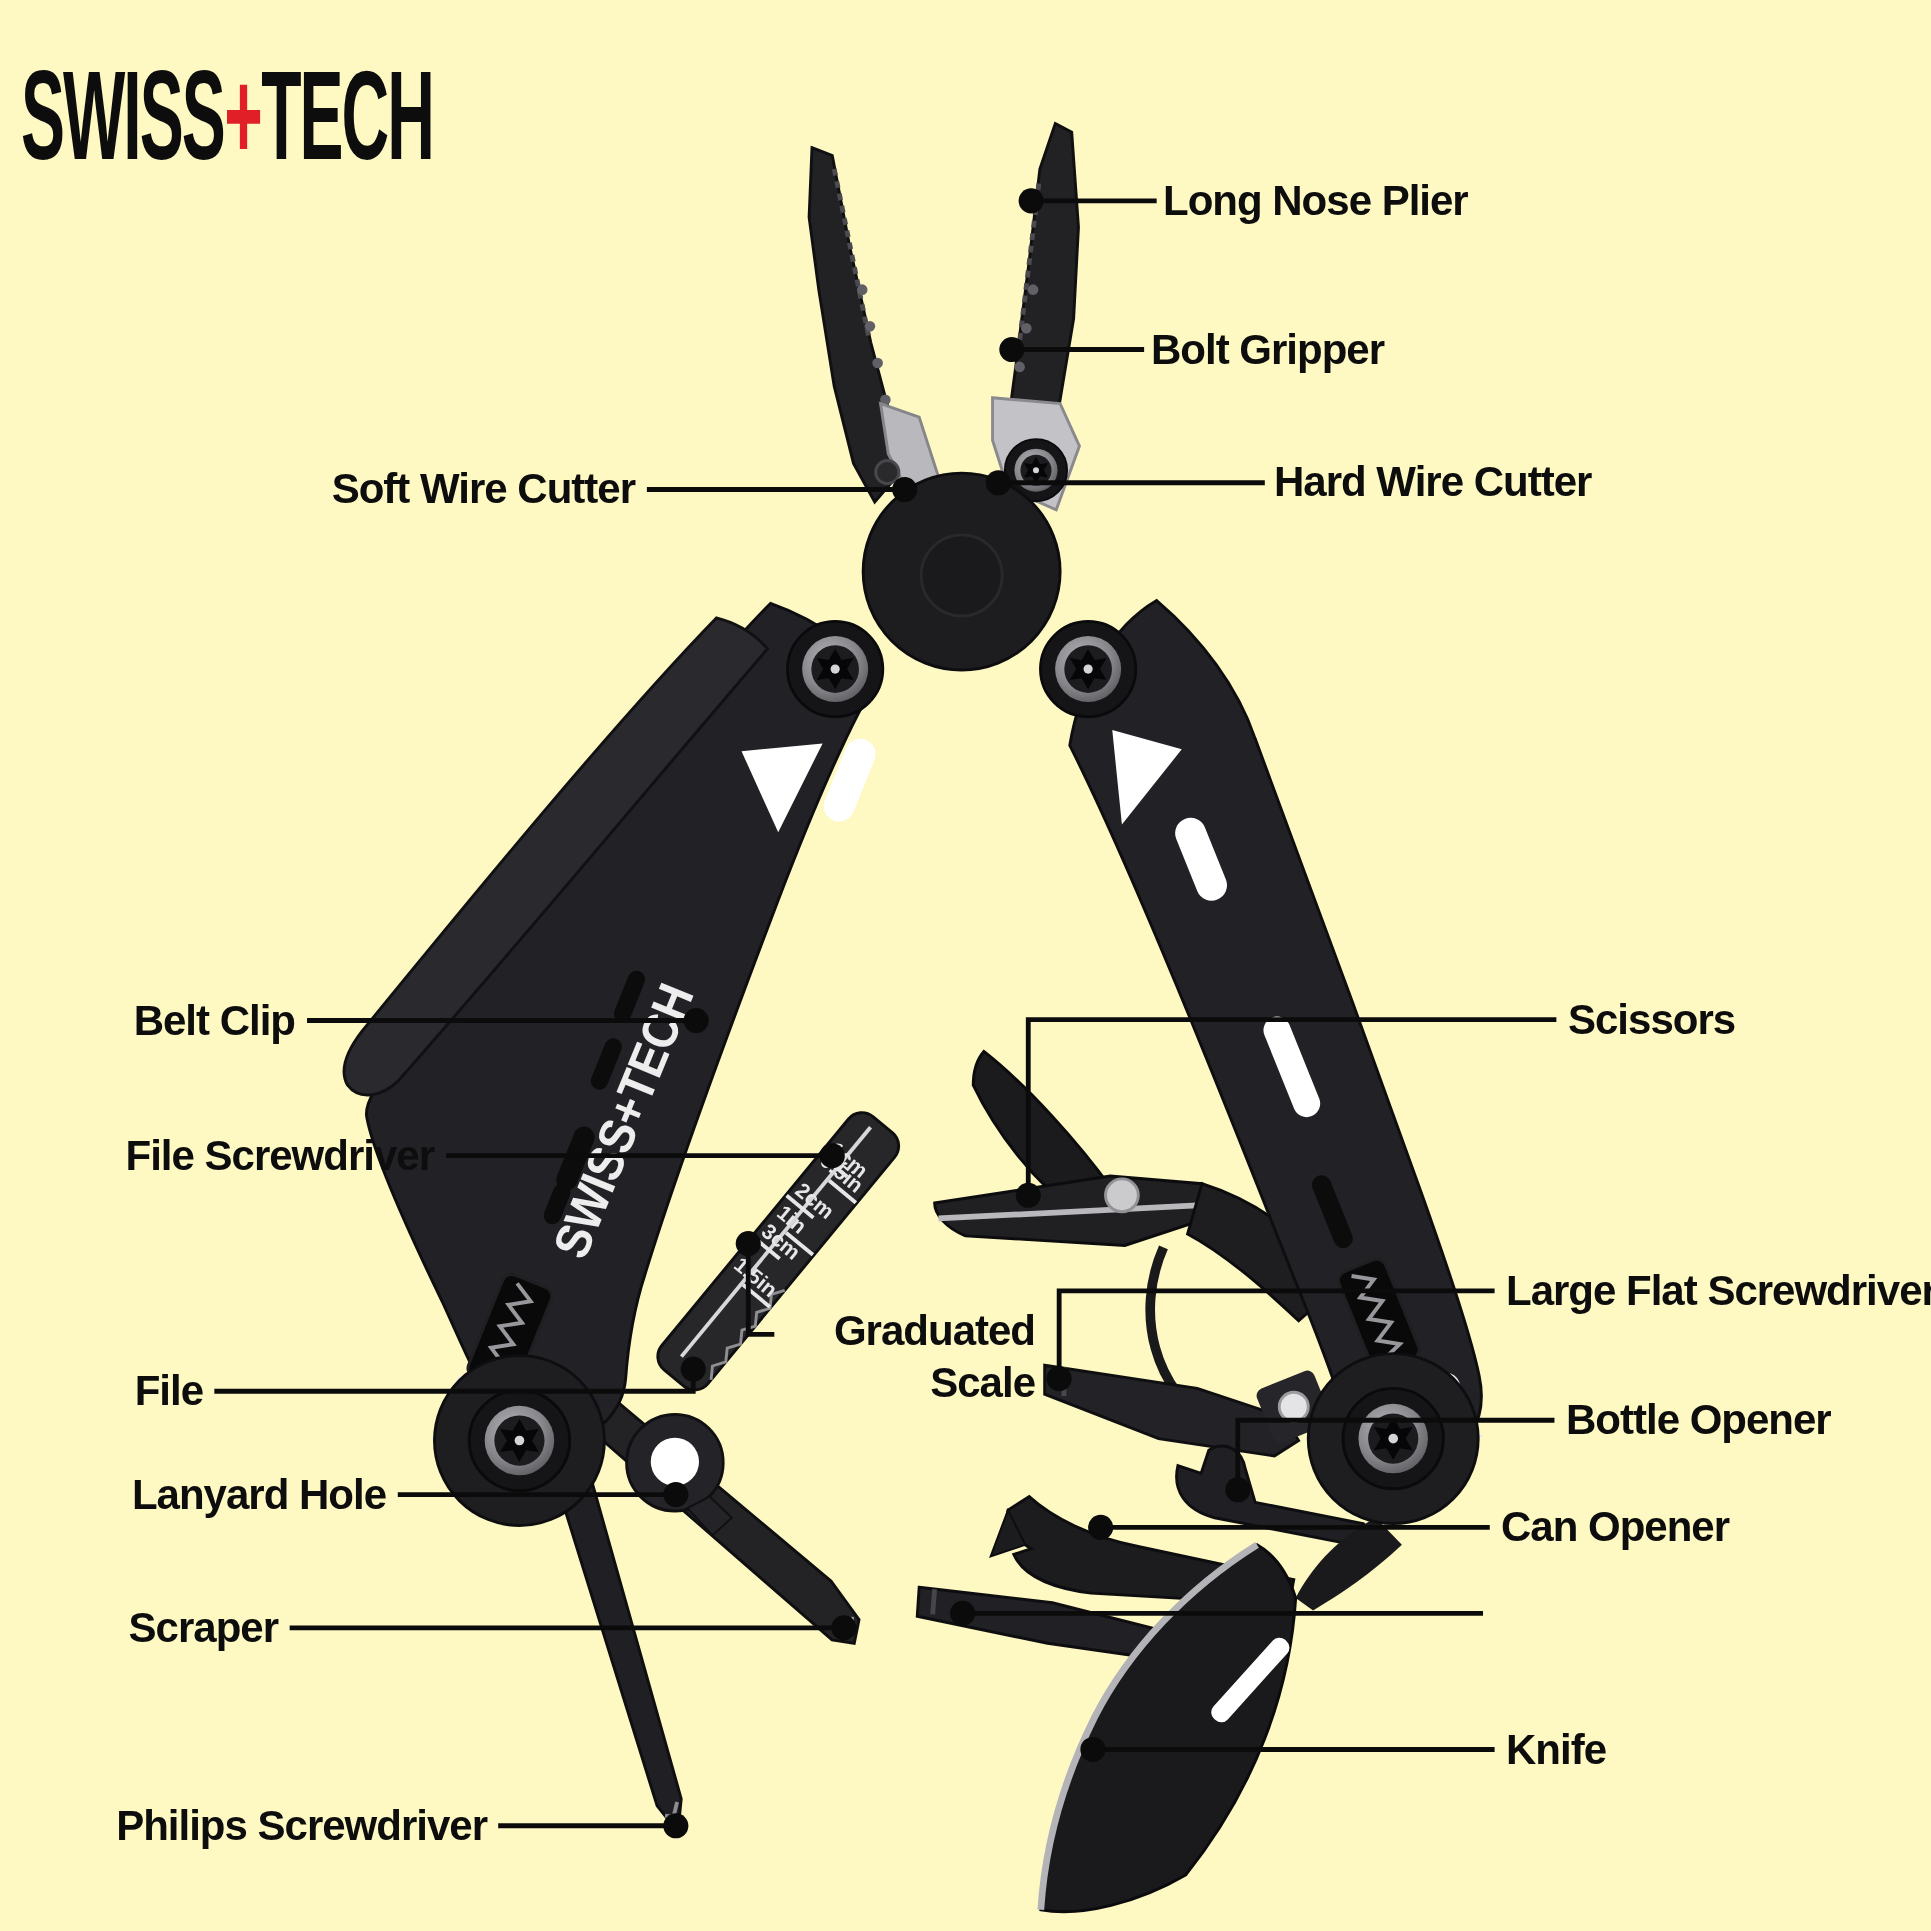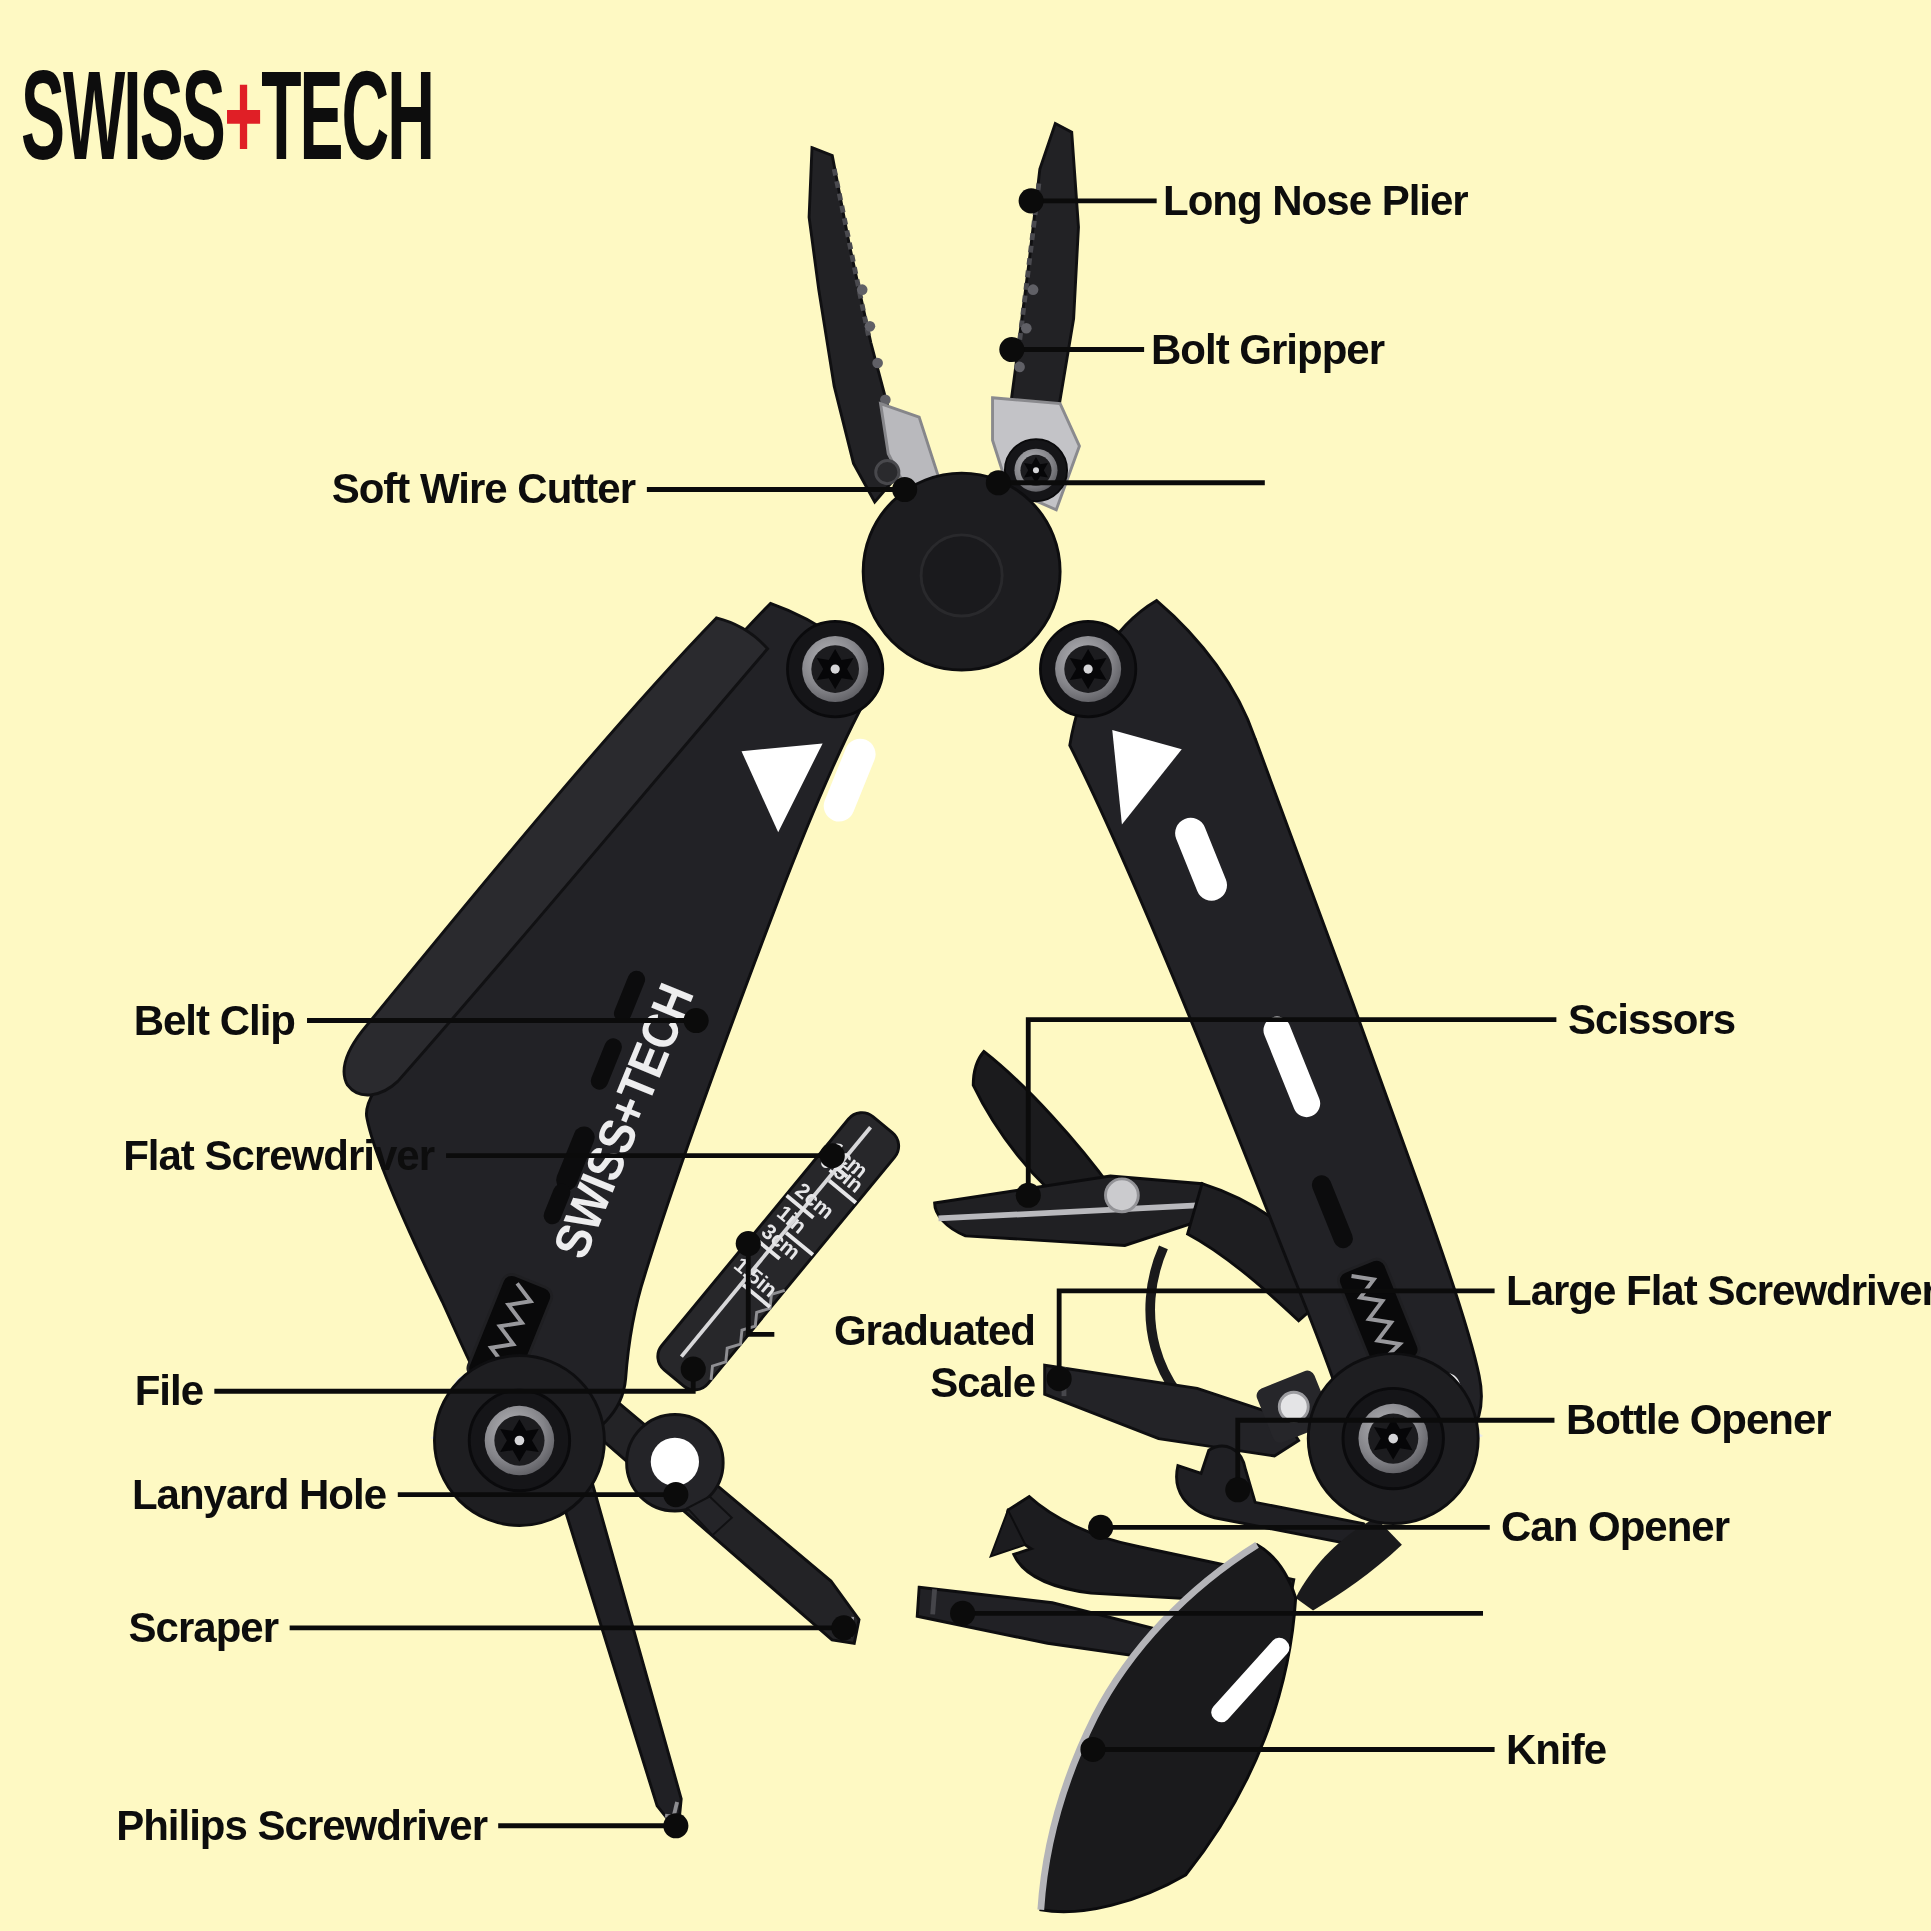--- a/index.html
+++ b/index.html
@@ -248,22 +248,23 @@
       <line x1="1536" y1="1671" x2="997" y2="1671"></line>
         <circle cx="997" cy="1671" r="13" stroke="none"></circle>
       <line x1="1548" y1="1812" x2="1132" y2="1812"></line>
         <circle cx="1132" cy="1812" r="13" stroke="none"></circle>
     </g>
   </svg>
 
   <div class="callout" style="left:1163px;top:201px">Long Nose Plier</div>
   <div class="callout" style="left:1151px;top:350px">Bolt Gripper</div>
   <div class="callout al-r" style="right:1296px;top:489px">Soft Wire Cutter</div>
+  <div class="callout" style="left:1274px;top:482px">Hard Wire Cutter</div>
   <div class="callout al-r" style="right:1636px;top:1021px">Belt Clip</div>
-  <div class="callout al-r" style="right:1497px;top:1156px">Flat Screwdriver</div>
+  <div class="callout al-r" style="right:1497px;top:1156px">File Screwdriver</div>
   <div class="callout two-line" style="left:784px;top:1305px">
     <div>Graduated</div>
     <div>Scale</div>
   </div>
   <div class="callout al-r" style="right:1728px;top:1391px">File</div>
   <div class="callout al-r" style="right:1545px;top:1495px">Lanyard Hole</div>
   <div class="callout al-r" style="right:1653px;top:1628px">Scraper</div>
   <div class="callout al-r" style="right:1444px;top:1826px">Philips Screwdriver</div>
   <div class="callout" style="left:1568px;top:1020px">Scissors</div>
   <div class="callout" style="left:1506px;top:1291px">Large Flat Screwdriver</div>

